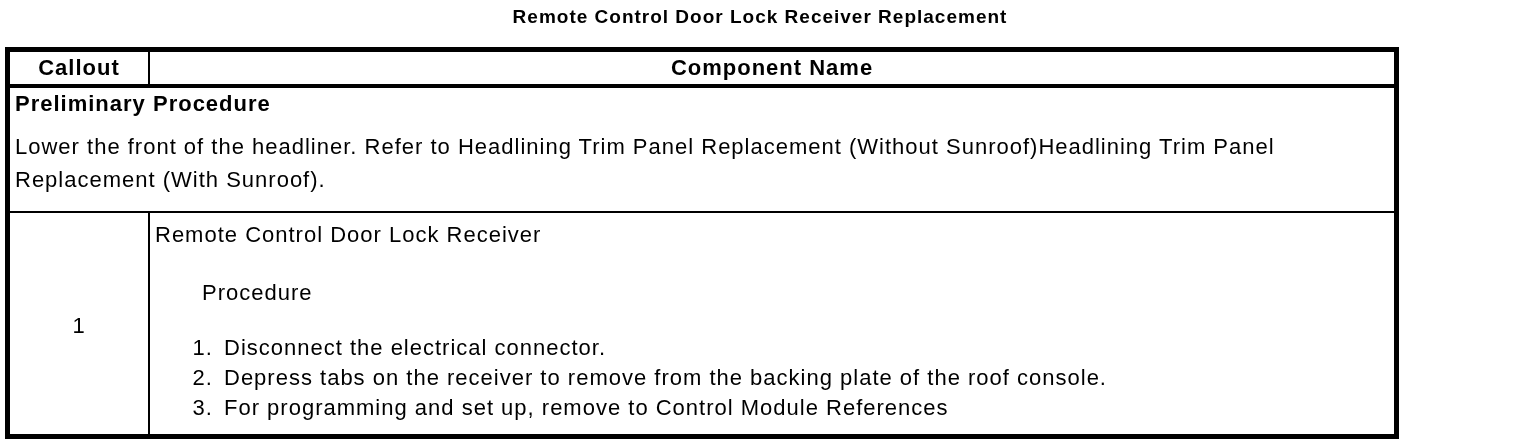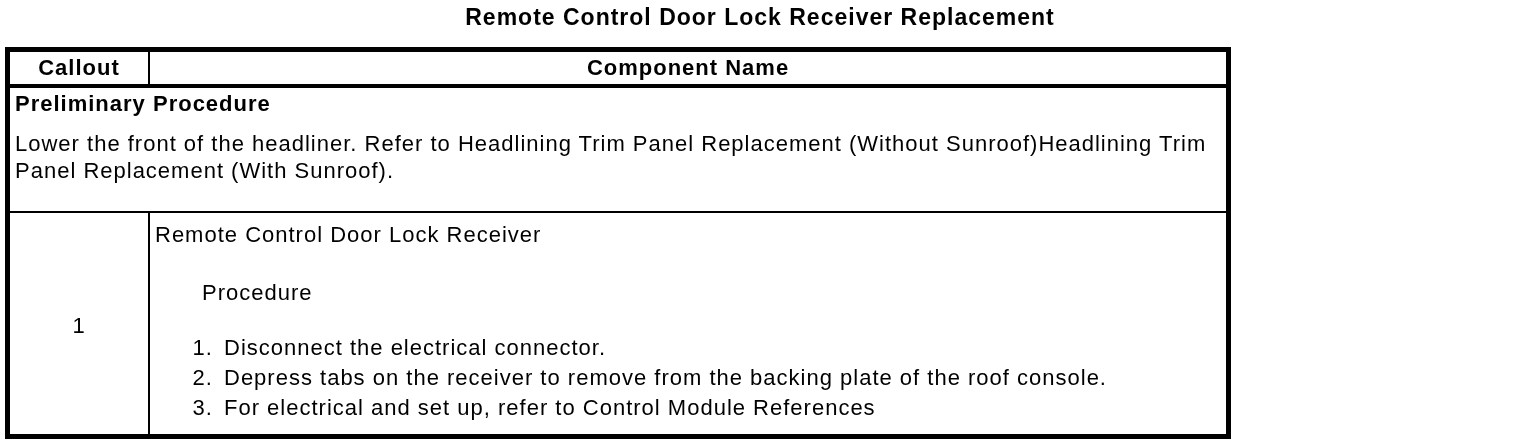--- a/index.html
+++ b/index.html
@@ -5,28 +5,28 @@
   * { box-sizing: border-box; margin: 0; padding: 0; }
   html, body {
     width: 1520px; height: 440px;
     background: #ffffff; color: #000000;
     font-family: "Liberation Sans", sans-serif;
     overflow: hidden;
   }
   .title {
     margin-top: 4px;
     text-align: center;
-    font-size: 23px;
+    font-size: 19px;
     font-weight: bold;
     line-height: 26px;
     letter-spacing: 1px;
   }
   .proc-table {
     margin: 17px 0 7px 5px;
-    width: 1226px;
+    width: 1394px;
     height: 392px;
     border: 5px solid #000;
     display: flex;
     flex-direction: column;
     font-size: 22px;
     letter-spacing: 1px;
   }
   .header-row {
     display: flex;
     height: 36px;
@@ -53,21 +53,21 @@
     height: 125px;
     border-bottom: 2px solid #000;
     padding: 3px 10px 0 5px;
   }
   .prelim-heading {
     font-weight: bold;
     line-height: 26px;
   }
   .prelim-body {
     margin-top: 13px;
-    line-height: 27px;
+    line-height: 33px;
     max-width: 1460px;
   }
   .data-row {
     display: flex;
     flex: 1;
   }
   .callout-cell { font-size: 22px; }
   .component-cell {
     flex: 1;
     padding: 10px 12px 12px 5px;
@@ -109,19 +109,19 @@
     </div>
 
     <div class="data-row">
       <div class="callout-col callout-cell">1</div>
       <div class="component-col component-cell">
         <div class="component-name">Remote Control Door Lock Receiver</div>
         <div class="proc-heading">Procedure</div>
         <ol class="steps">
           <li>Disconnect the electrical connector.</li>
           <li>Depress tabs on the receiver to remove from the backing plate of the roof console.</li>
-          <li>For electrical and set up, refer to Control Module References</li>
+          <li>For programming and set up, remove to Control Module References</li>
         </ol>
       </div>
     </div>
 
   </div>
 </div>
 
 </body></html>

